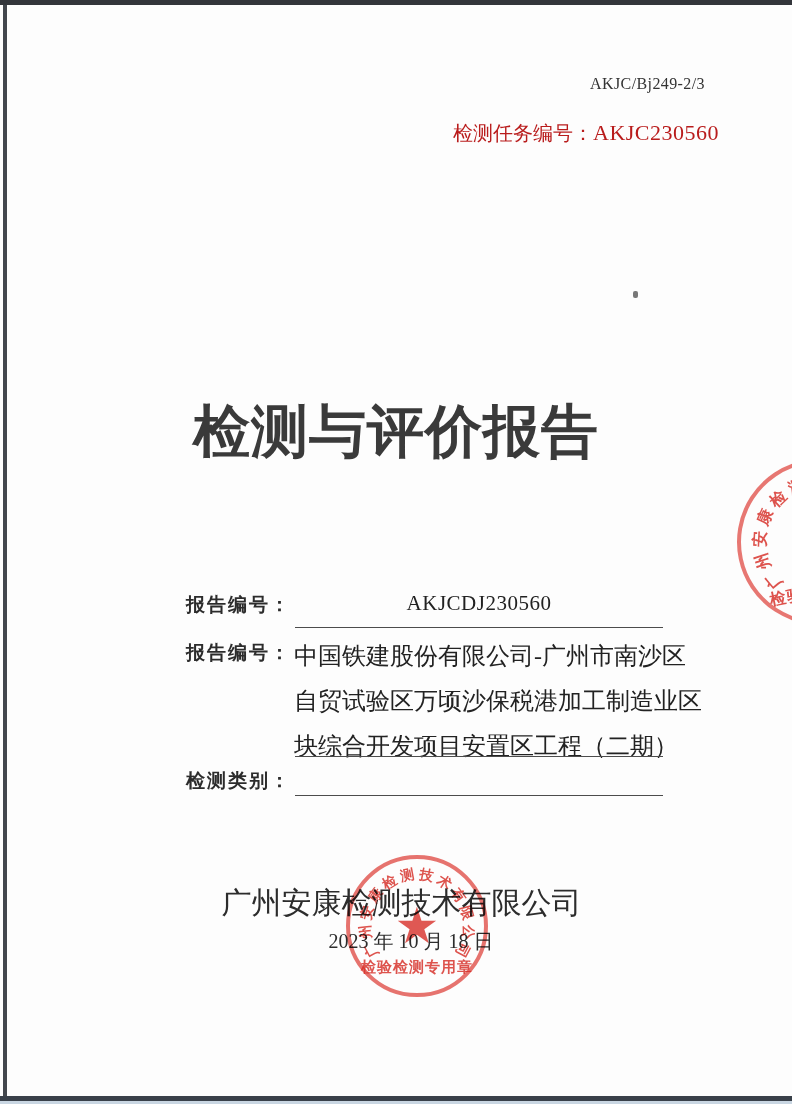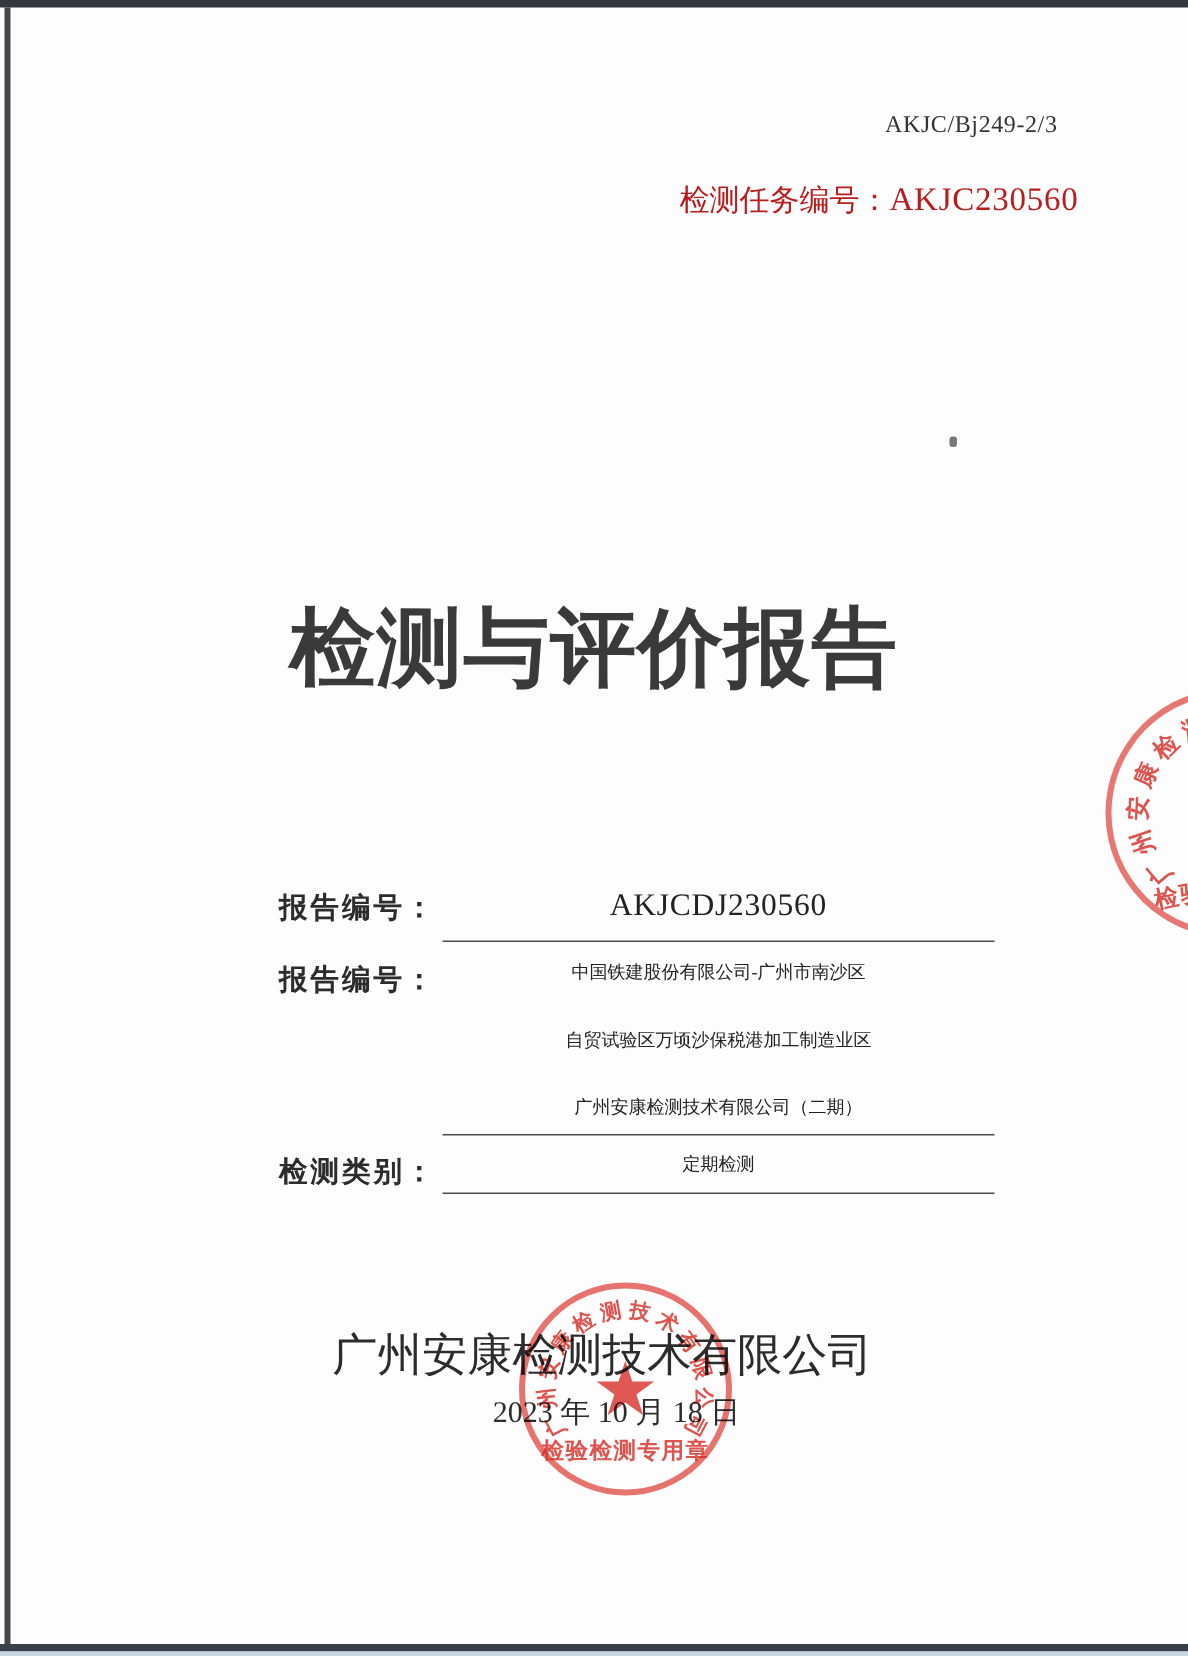--- a/index.html
+++ b/index.html
@@ -26,21 +26,21 @@
   .task-line{position:absolute;left:453px;top:120px;font-size:20px;color:#b91c1c;white-space:nowrap;}
   .task-line .latin{font-size:22px;letter-spacing:.5px;}
 
   
   .main-title{position:absolute;left:0;width:792px;top:394px;text-align:center;
     padding-left:0;box-sizing:border-box;
     font-size:57px;font-weight:700;letter-spacing:1px;color:#3a3a3a;}
 
   
   .f-label{position:absolute;left:186px;font-size:19px;font-weight:700;letter-spacing:2px;color:#2c2c2c;white-space:nowrap;}
-  .f-value{position:absolute;left:294px;width:370px;text-align:center;font-size:12px;color:#222;white-space:nowrap;}
+  .f-value{position:absolute;left:294px;width:370px;text-align:center;font-size:24px;color:#222;white-space:nowrap;}
   .f-value.latin{font-size:21px;letter-spacing:.5px;}
   .f-underline{position:absolute;left:295px;width:368px;height:0;border-top:1.4px solid #4c4c4c;}
 
   
   .company{position:absolute;left:0;width:792px;top:883px;text-align:center;
     padding-left:11px;box-sizing:border-box;
     font-size:30px;letter-spacing:0;color:#2c2c2c;}
   .cover-date{position:absolute;left:0;width:792px;top:928px;text-align:center;
     padding-left:30px;box-sizing:border-box;font-size:20px;color:#2c2c2c;}
 
@@ -81,25 +81,24 @@
 
   <div class="main-title">检测与评价报告</div>
 
   <div class="f-label" style="top:592px;">报告编号：</div>
   <div class="f-value latin" style="top:591px;">AKJCDJ230560</div>
   <div class="f-underline" style="top:627px;"></div>
 
   <div class="f-label" style="top:640px;">报告编号：</div>
   <div class="f-value" style="top:640px;">中国铁建股份有限公司-广州市南沙区</div>
   <div class="f-value" style="top:685px;">自贸试验区万顷沙保税港加工制造业区</div>
-  <div class="f-value" style="top:730px;">广州安康检测技术有限公司（二期）</div>
+  <div class="f-value" style="top:730px;">块综合开发项目安置区工程（二期）</div>
   <div class="f-underline" style="top:756px;"></div>
 
   <div class="f-label" style="top:768px;">检测类别：</div>
-  <div class="f-value" style="top:768px;">定期检测</div>
   <div class="f-underline" style="top:795px;"></div>
 
   <div class="company">广州安康检测技术有限公司</div>
   <div class="cover-date">2023 年 10 月 18 日</div>
 
   <div class="stamp stamp-bottom">
     <div class="arc">
         <span style="transform: rotate(-118deg) translateY(-51px);">广</span>
         <span style="transform: rotate(-96.5455deg) translateY(-51px);">州</span>
         <span style="transform: rotate(-75.0909deg) translateY(-51px);">安</span>

